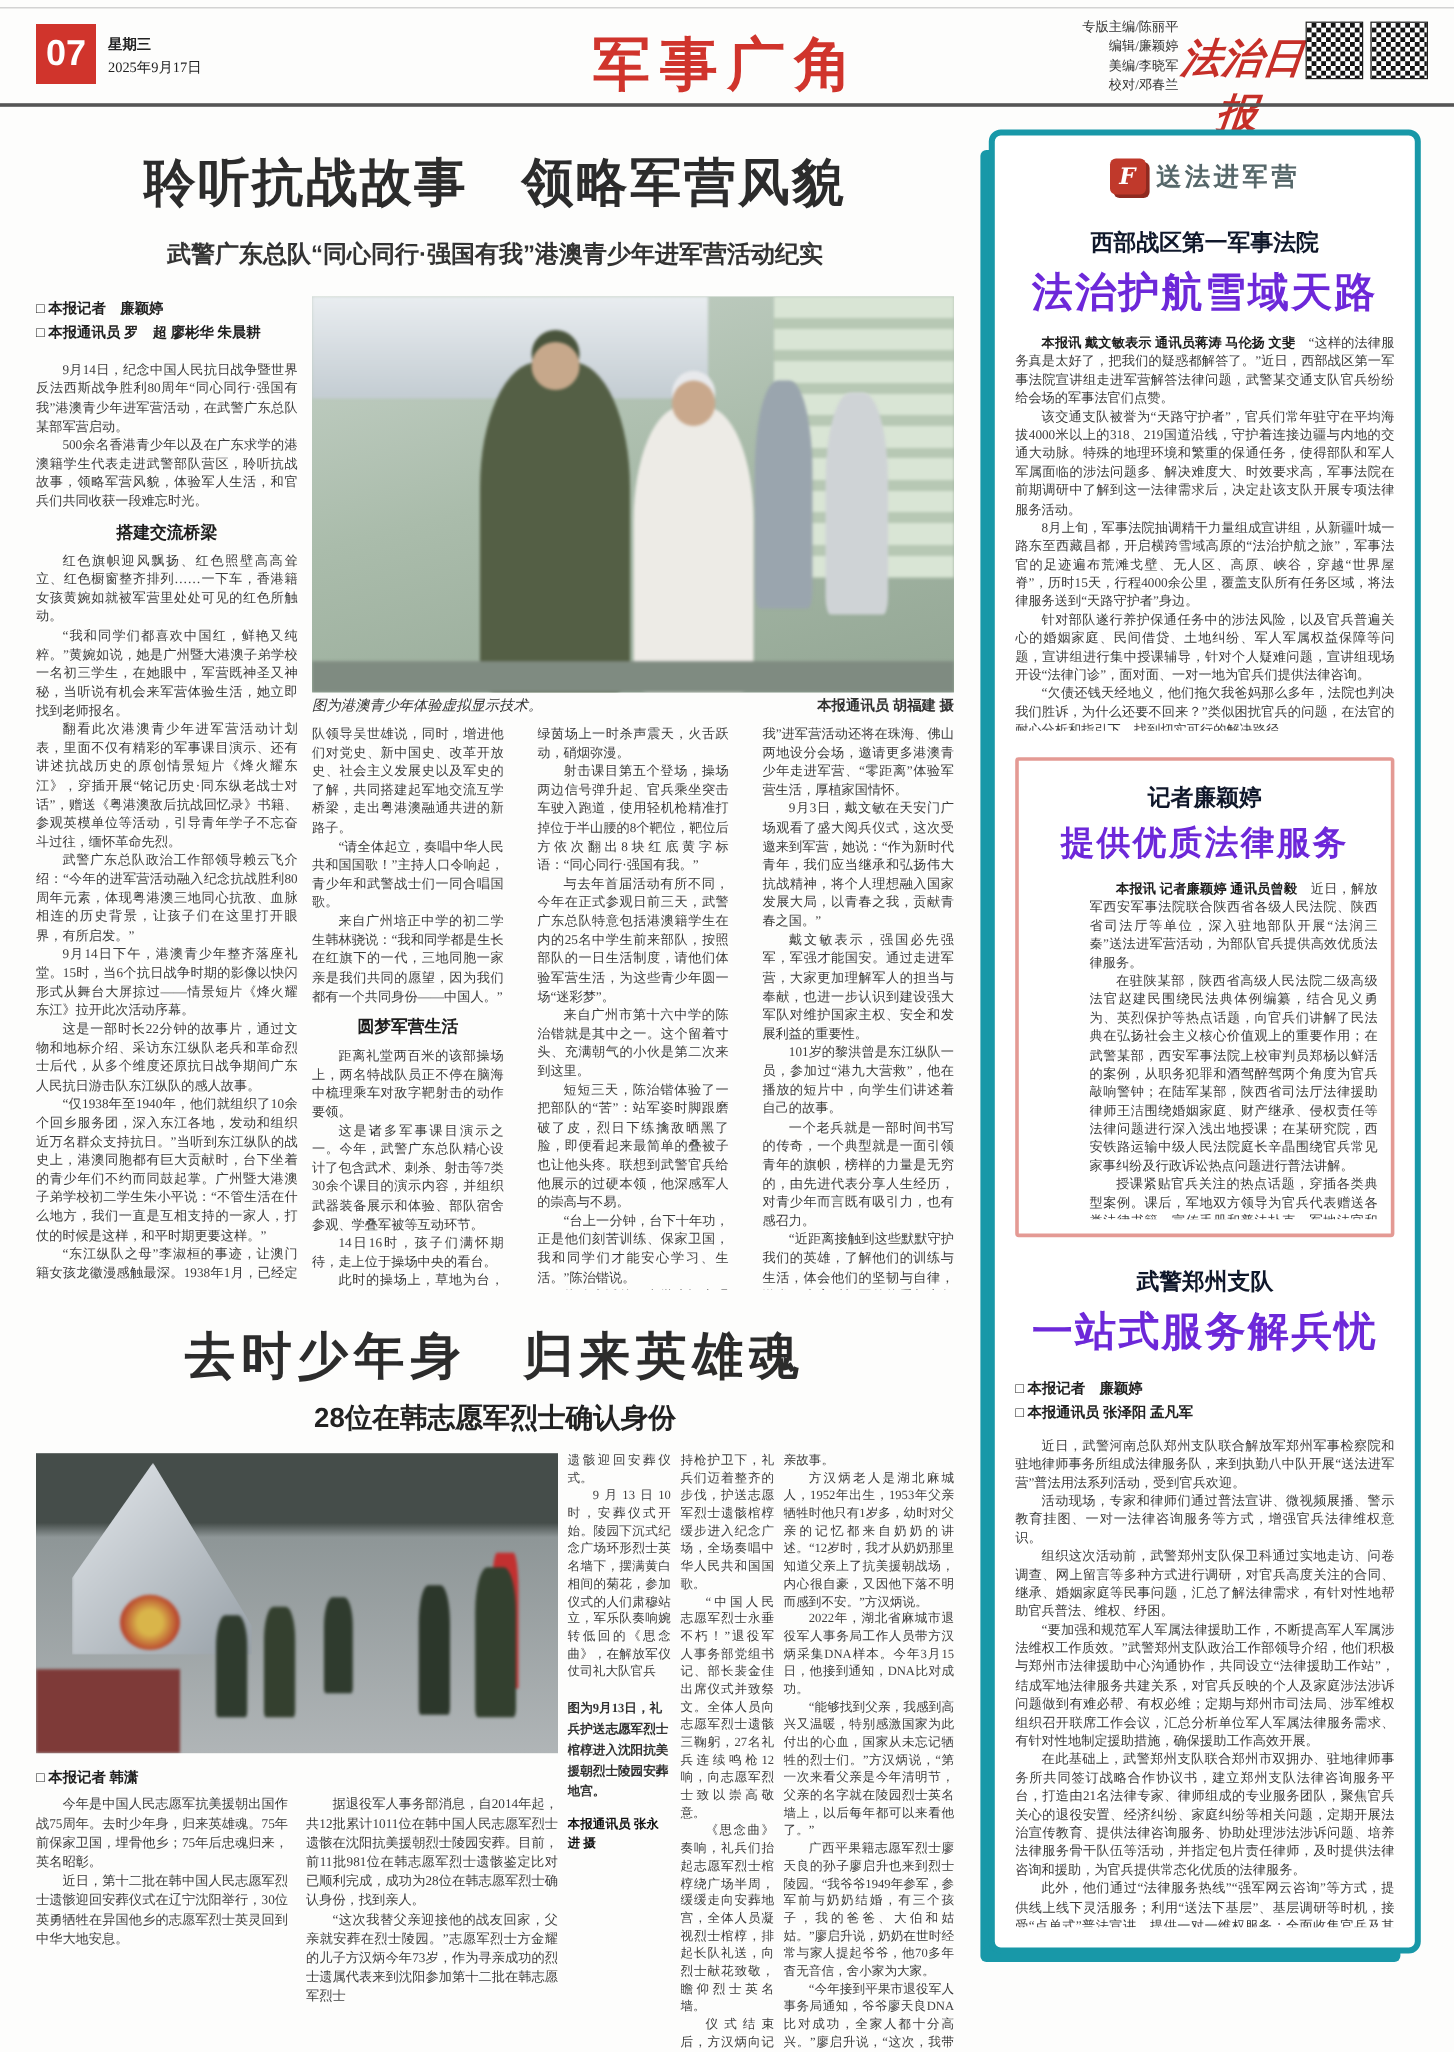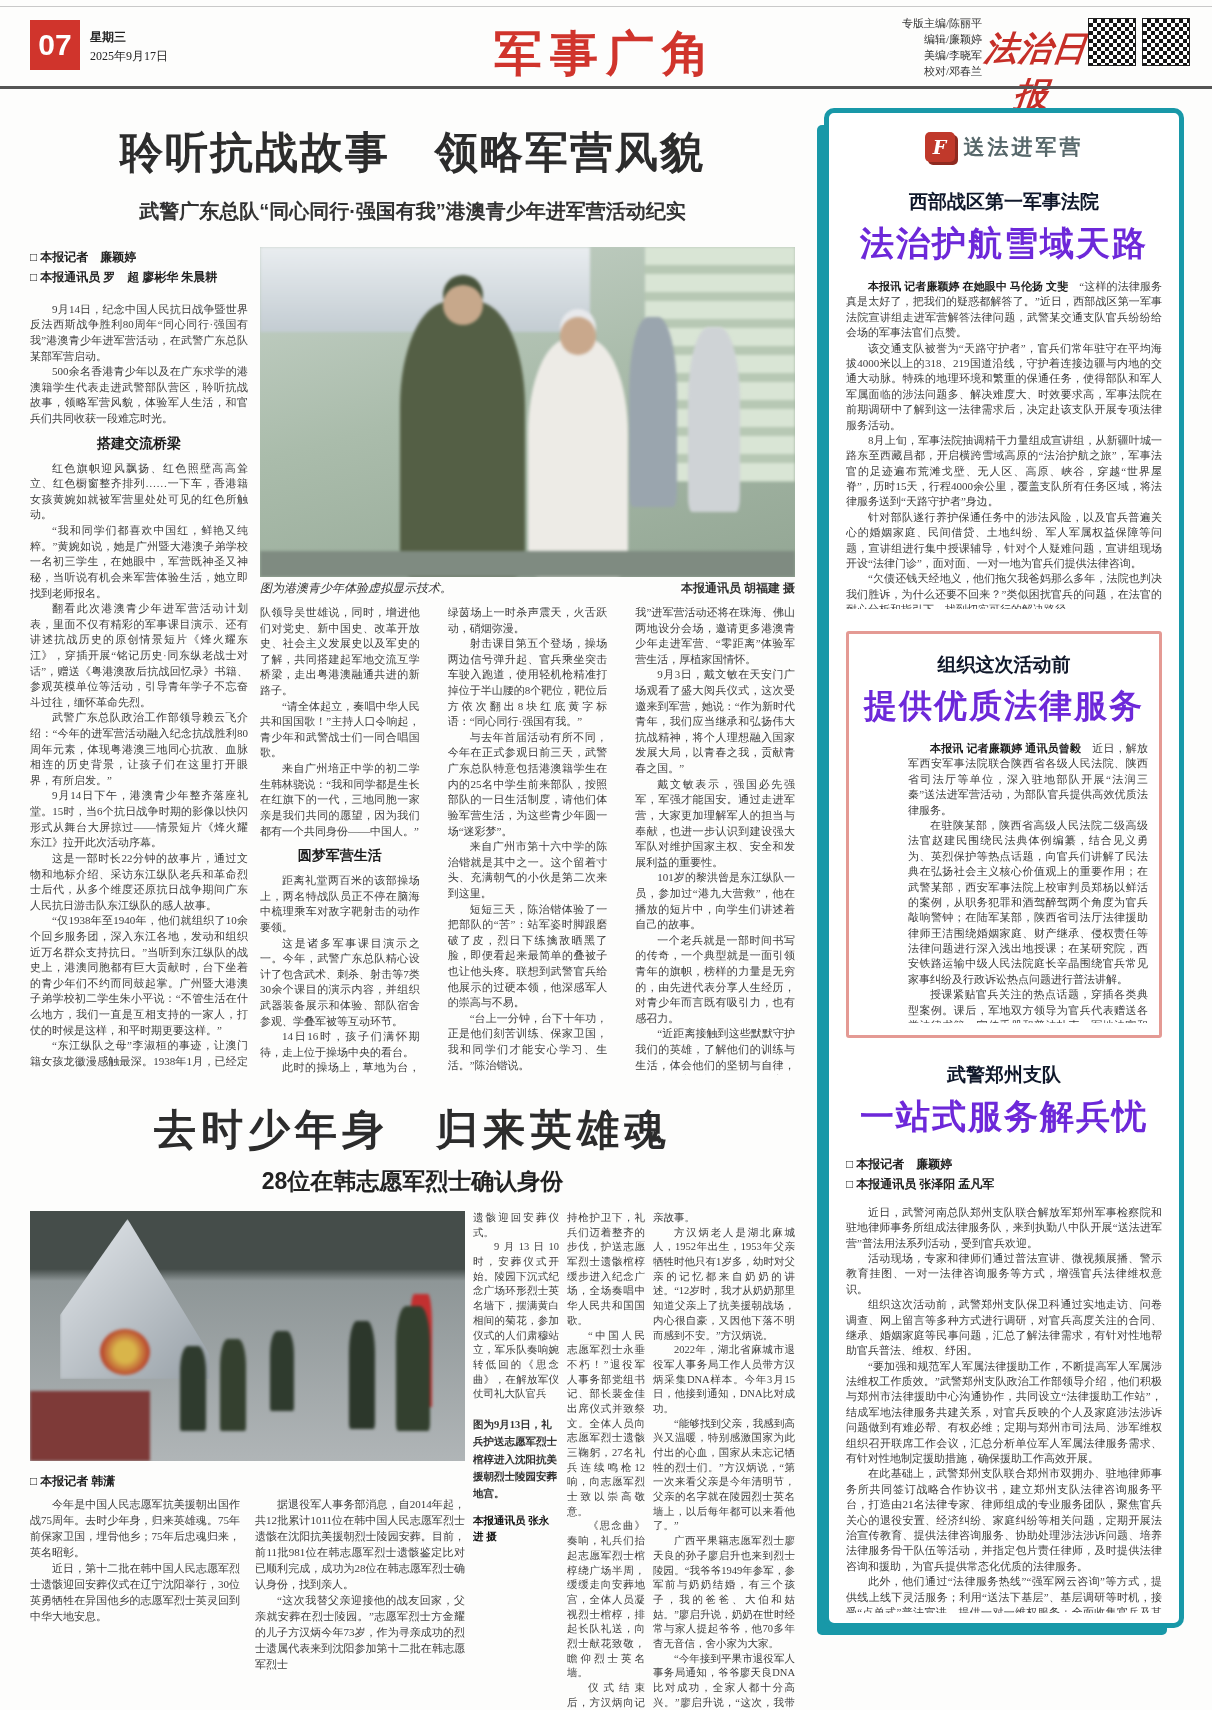--- a/index.html
+++ b/index.html
@@ -57,21 +57,21 @@
   .tag-text{font:600 21px "Liberation Sans",sans-serif;color:#56676a;letter-spacing:3px;}
   .sb-kicker{margin-top:24px;text-align:center;font:600 19px "Liberation Sans",sans-serif;color:#0f172a;}
   .sb-headline{margin-top:6px;text-align:center;font:bold 34px "Liberation Sans",sans-serif;
                color:#6d28d9;letter-spacing:2px;}
   .sb-body{margin-top:12px;font-size:11px;line-height:1.4;overflow:hidden;}
   .sb-body p{margin:0;text-indent:2em;text-align:justify;}
   .sb-body b{font-weight:bold;color:#1e1e1e;}
   #a1-body{height:330px;}
   .red-box{margin-top:22px;border:3px solid #e49a94;border-radius:3px;padding:12px 11px;}
   .red-box .sb-kicker{margin-top:6px;}
-  .red-box .sb-headline{font-size:33px;}
+  .red-box .sb-headline{font-size:28px;}
   #a2-body{height:282px;margin-left:48px;}
   #a3-kicker{margin-top:24px;}
   .sb-byline{margin-top:14px;}
   #a3-body{height:408px;margin-top:10px;}
   
   .bottom-article{position:absolute;left:30px;top:1096px;width:765px;height:612px;overflow:hidden;}
   .ba-headline{margin-top:6px;text-align:center;font:bold 42px "Liberation Sans",sans-serif;
                color:#2c2c2c;letter-spacing:5px;}
   .ba-subhead{margin-top:8px;text-align:center;font:bold 23px "Liberation Sans",sans-serif;color:#222;}
   .ba-row{display:flex;gap:8px;margin-top:14px;height:505px;}
@@ -187,30 +187,30 @@
 <div class="sidebar">
   <div class="tag-row">
     <span class="tag-cube">F</span>
     <span class="tag-text">送法进军营</span>
   </div>
 
   <div>
     <div class="sb-kicker">西部战区第一军事法院</div>
     <div class="sb-headline">法治护航雪域天路</div>
     <div class="sb-body col" id="a1-body">
-        <p><b>本报讯 记者廉颖婷 在她眼中 马伦扬 文斐　</b>“这样的法律服务真是太好了，把我们的疑惑都解答了。”近日，西部战区第一军事法院宣讲组走进军营解答法律问题，武警某交通支队官兵纷纷给会场的军事法官们点赞。</p>
+        <p><b>本报讯 戴文敏表示 通讯员蒋涛 马伦扬 文斐　</b>“这样的法律服务真是太好了，把我们的疑惑都解答了。”近日，西部战区第一军事法院宣讲组走进军营解答法律问题，武警某交通支队官兵纷纷给会场的军事法官们点赞。</p>
         <p>该交通支队被誉为“天路守护者”，官兵们常年驻守在平均海拔4000米以上的318、219国道沿线，守护着连接边疆与内地的交通大动脉。特殊的地理环境和繁重的保通任务，使得部队和军人军属面临的涉法问题多、解决难度大、时效要求高，军事法院在前期调研中了解到这一法律需求后，决定赴该支队开展专项法律服务活动。</p>
         <p>8月上旬，军事法院抽调精干力量组成宣讲组，从新疆叶城一路东至西藏昌都，开启横跨雪域高原的“法治护航之旅”，军事法官的足迹遍布荒滩戈壁、无人区、高原、峡谷，穿越“世界屋脊”，历时15天，行程4000余公里，覆盖支队所有任务区域，将法律服务送到“天路守护者”身边。</p>
         <p>针对部队遂行养护保通任务中的涉法风险，以及官兵普遍关心的婚姻家庭、民间借贷、土地纠纷、军人军属权益保障等问题，宣讲组进行集中授课辅导，针对个人疑难问题，宣讲组现场开设“法律门诊”，面对面、一对一地为官兵们提供法律咨询。</p>
         <p>“欠债还钱天经地义，他们拖欠我爸妈那么多年，法院也判决我们胜诉，为什么还要不回来？”类似困扰官兵的问题，在法官的耐心分析和指引下，找到切实可行的解决路径。</p>
       </div>
   </div>
 
   <div class="red-box">
-    <div class="sb-kicker">组织这次活动前</div>
+    <div class="sb-kicker">记者廉颖婷</div>
     <div class="sb-headline">提供优质法律服务</div>
     <div class="sb-body col" id="a2-body">
         <p><b>本报讯 记者廉颖婷 通讯员曾毅　</b>近日，解放军西安军事法院联合陕西省各级人民法院、陕西省司法厅等单位，深入驻地部队开展“法润三秦”送法进军营活动，为部队官兵提供高效优质法律服务。</p>
         <p>在驻陕某部，陕西省高级人民法院二级高级法官赵建民围绕民法典体例编纂，结合见义勇为、英烈保护等热点话题，向官兵们讲解了民法典在弘扬社会主义核心价值观上的重要作用；在武警某部，西安军事法院上校审判员郑杨以鲜活的案例，从职务犯罪和酒驾醉驾两个角度为官兵敲响警钟；在陆军某部，陕西省司法厅法律援助律师王洁围绕婚姻家庭、财产继承、侵权责任等法律问题进行深入浅出地授课；在某研究院，西安铁路运输中级人民法院庭长辛晶围绕官兵常见家事纠纷及行政诉讼热点问题进行普法讲解。</p>
         <p>授课紧贴官兵关注的热点话题，穿插各类典型案例。课后，军地双方领导为官兵代表赠送各类法律书籍、宣传手册和普法扑克，军地法官和律师为官兵开展一对一法律咨询服务。</p>
         <p>近年来，西安军事法院积极对接驻地部队官兵法治需求，不断优化法治服务供给，创新开展“法润三秦”综合法律服务活动，通过军地法院、司法行政部门、院校专家等法治资源联动发力，法治教育、涉军维权、法律援助等法律服务一体融合，开展“菜单式”普法，努力打造“法润三秦”综合法律服务品牌，受到驻陕部队官兵广泛好评。</p>
       </div>
   </div>
 
   <div>

